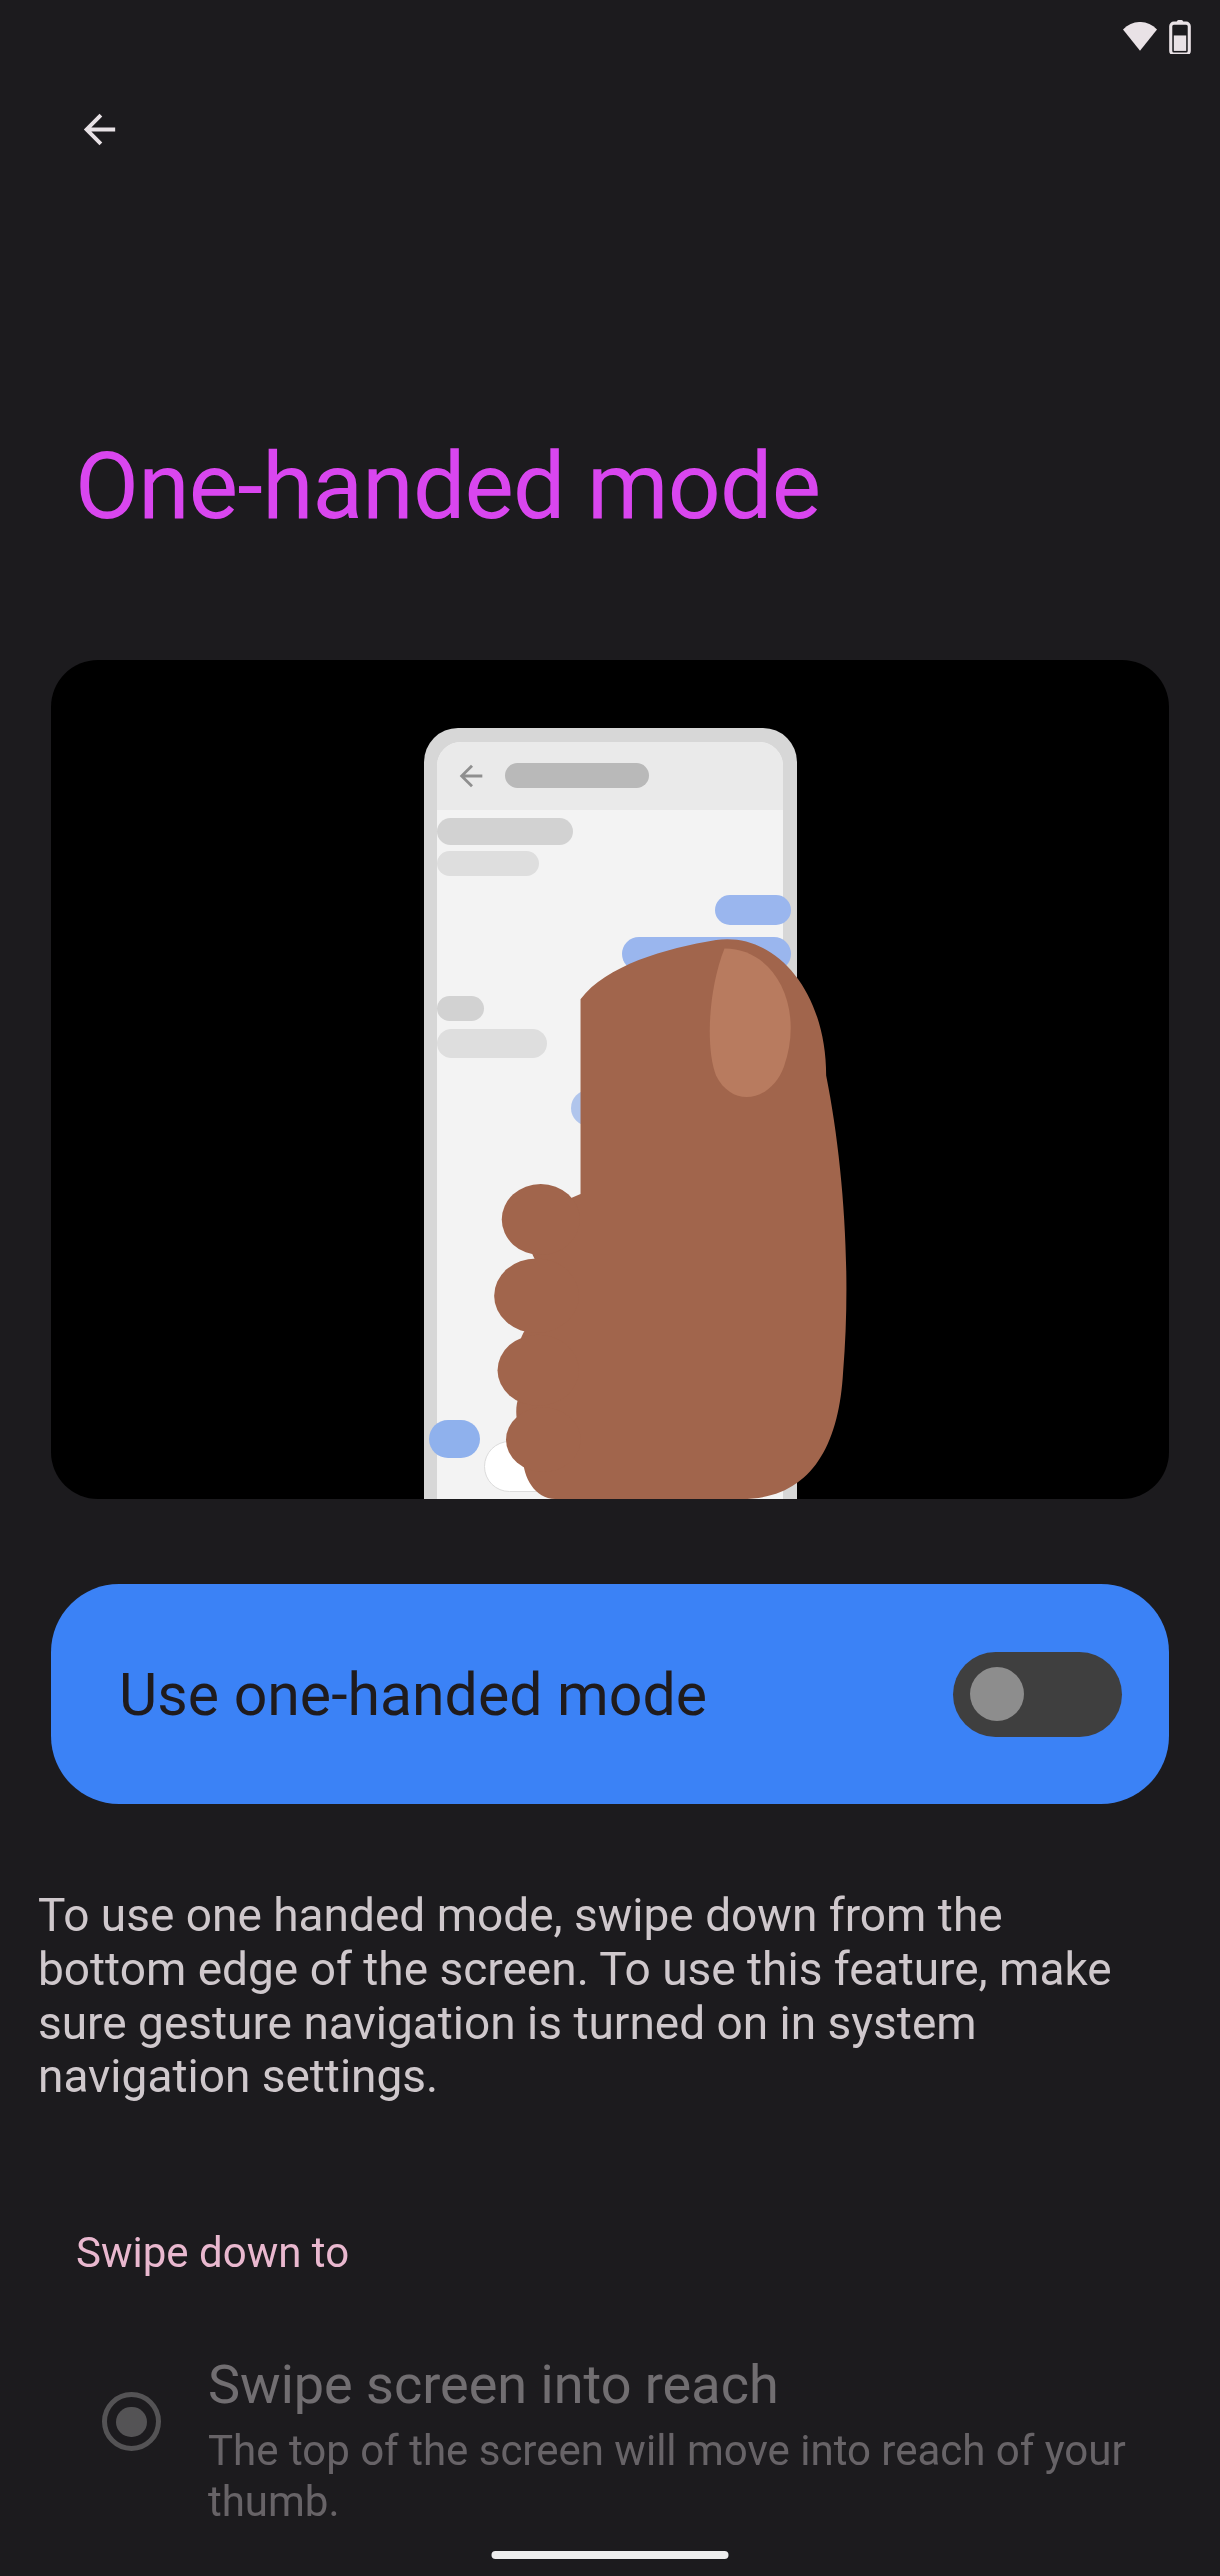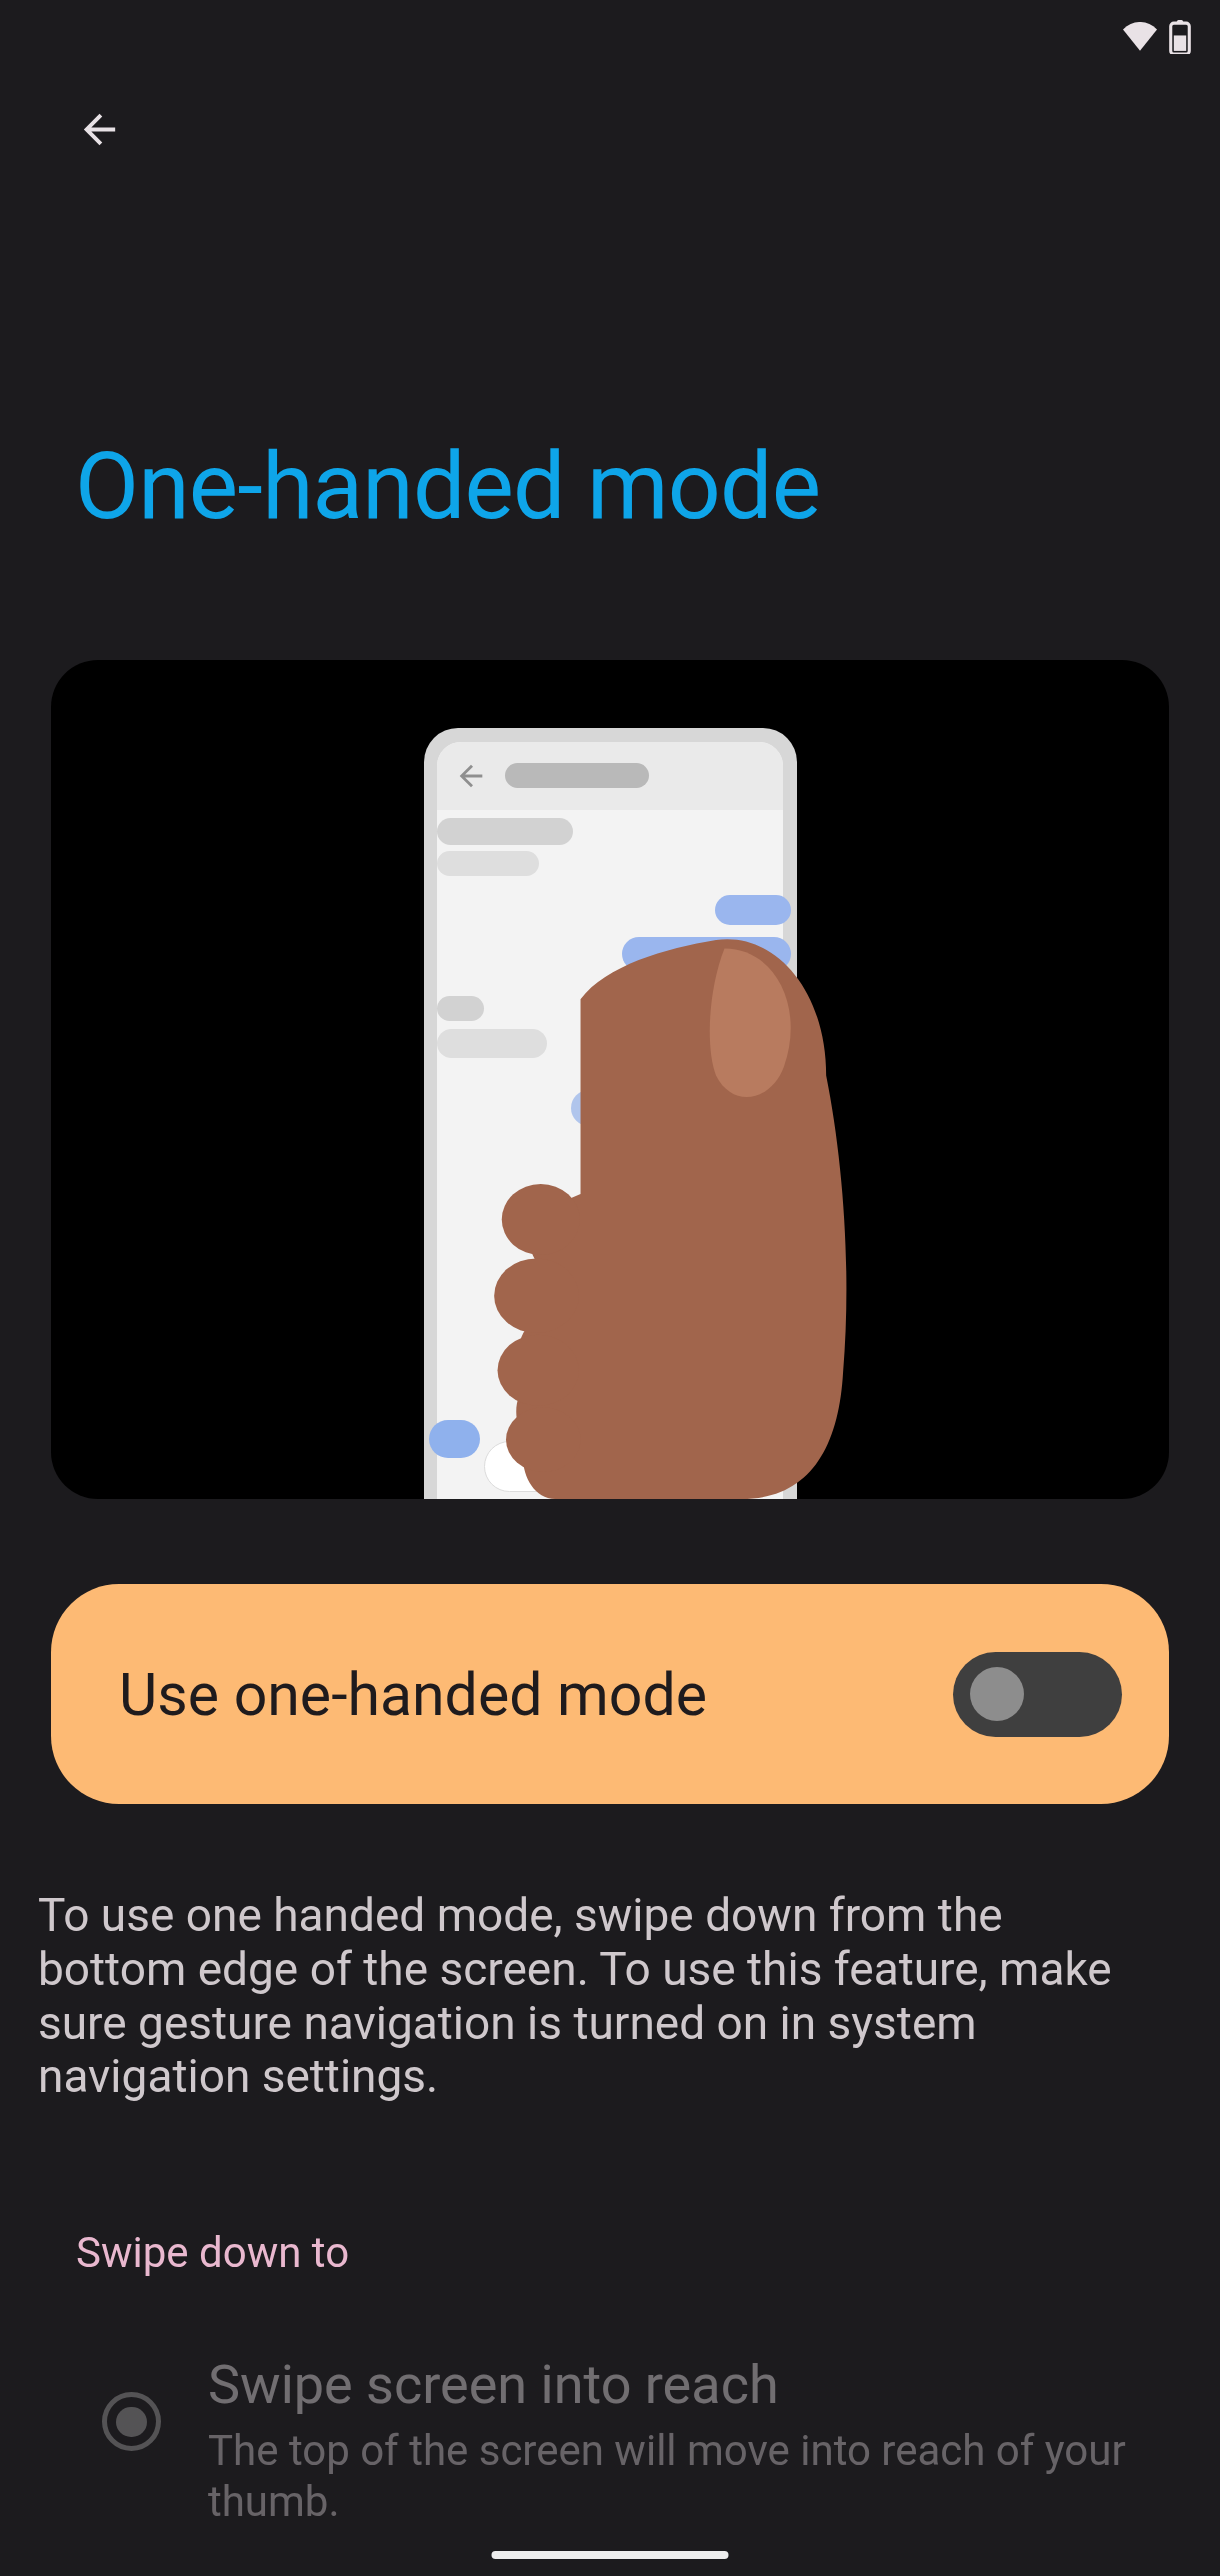--- a/index.html
+++ b/index.html
@@ -38,21 +38,21 @@
     border-radius: 50%;
     background: transparent;
     border: none;
     cursor: pointer;
   }
 
   
   .page-title {
     font-size: 93px;
     font-weight: 400;
-    color: #0ea5e9;
+    color: #d946ef;
     padding: 246px 0 0 75px;
     letter-spacing: -0.8px;
   }
 
   
   .illus-wrap {
     margin: 119px 51px 0 51px;
     background: #000;
     border-radius: 47px;
     height: 839px;
@@ -115,21 +115,21 @@
   .inp {
     position: absolute; bottom: 89px; left: 47px; right: 8.5px; height: 51px;
     background: #fff; border: 1.7px solid #dcdcdc; border-radius: 29px;
   }
   
   .hand-svg { position:absolute; bottom:0; left: 50%; transform: translateX(-48%); }
 
   
   .primary-card {
     margin: 85px 51px 0 51px;
-    background: #fdba74;
+    background: #3b82f6;
     border-radius: 68px;
     height: 220px;
     display: flex;
     align-items: center;
     justify-content: space-between;
     padding: 0 47px 0 68px;
   }
   .primary-card .label {
     font-size: 59px;
     color: #1f1b1d;

